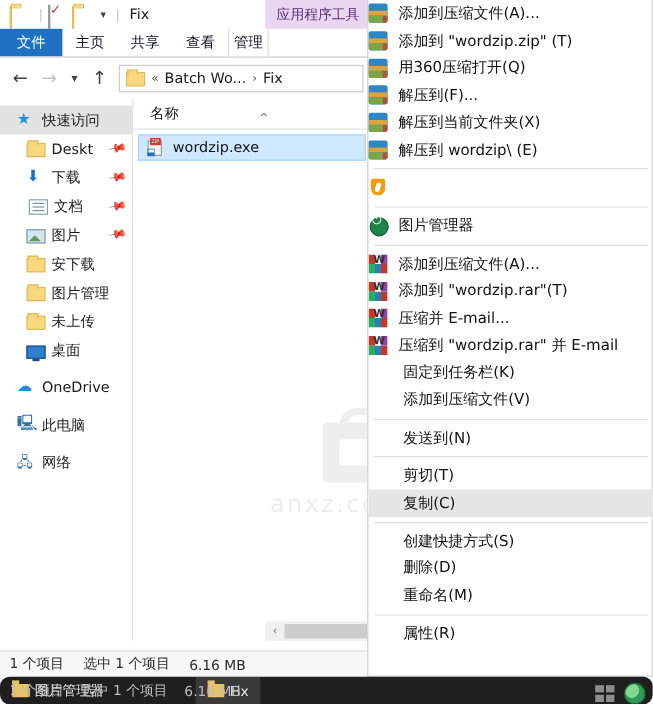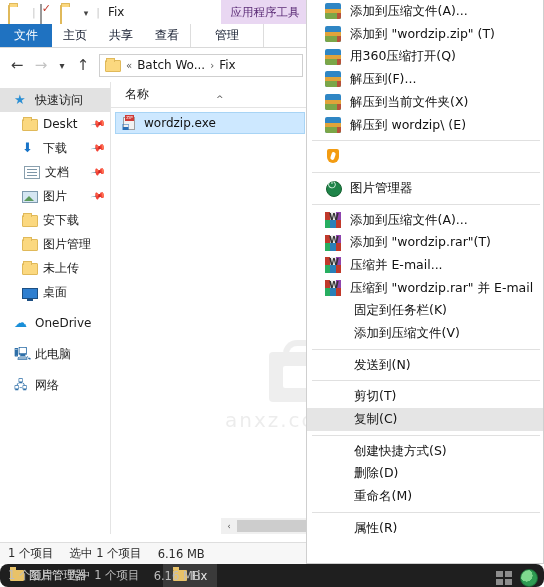--- a/index.html
+++ b/index.html
@@ -56,21 +56,21 @@
   .ribbon {
     height: 24px; display:flex; align-items:stretch;
     border-bottom: 1px solid #d9d9d9; background:#ffffff;
     position: relative;
   }
   .tab {
     display:flex; align-items:center; justify-content:center;
     font-size:12px; color:#0f172a; padding:0 11px; cursor:default;
   }
   .tab.file { background:#1f72c1; color:#fff; font-size:12px; padding:0 14px; }
-  .tab.manage { background:#ffffff; border-left:1px solid #ddd; border-right:1px solid #ddd; padding:0 24px;}
+  .tab.manage { background:#ffffff; border-left:1px solid #ddd; border-right:1px solid #ddd; padding:0 4px;}
   .ribbon:after{
     content:""; position:absolute; left:0; right:0; bottom:-1px; height:1px; background:#d9d9d9;
   }
 
   
   .addrbar { height:34px; display:flex; align-items:center; padding: 0 6px; gap: 2px; background:#fff;}
   .nav-btn { width:22px; height:22px; display:flex; align-items:center; justify-content:center;
              font-size:15px; color:#3d3d3d; }
   .nav-btn.disabled { color:#c4c4c4; }
   .nav-btn.small { font-size:10px; width:16px;}
@@ -143,21 +143,21 @@
   }
 
   
   .ctxmenu {
     position:absolute; left:306px; top:0; width:238px; height:564px;
     background:#ffffff; border:1px solid #cfcfcf; border-top:none;
     font-size:12.5px; color:#111; overflow:hidden;
   }
   .mi {
     height:22.7px; display:flex; align-items:center; gap:9px;
-    padding-left:18px; white-space:nowrap;
+    padding-left:0; white-space:nowrap;
   }
   .mi.hover { background:#e5e5e5; }
   .mi-label { line-height:1; }
   .mi-label.noicon { padding-left:29px; }
   .sep { height:1px; background:#e0e0e0; margin:4px 3px 4px 5px; }
   .mico { width:16px; height:16px; flex:0 0 16px; position:relative; }
 
   
   .ico360 { background:#2f86c4; border-radius:2px; overflow:hidden; }
   .ico360:before{ content:""; position:absolute; left:0; top:6px; width:16px; height:4px; background:#e0a33a; }

